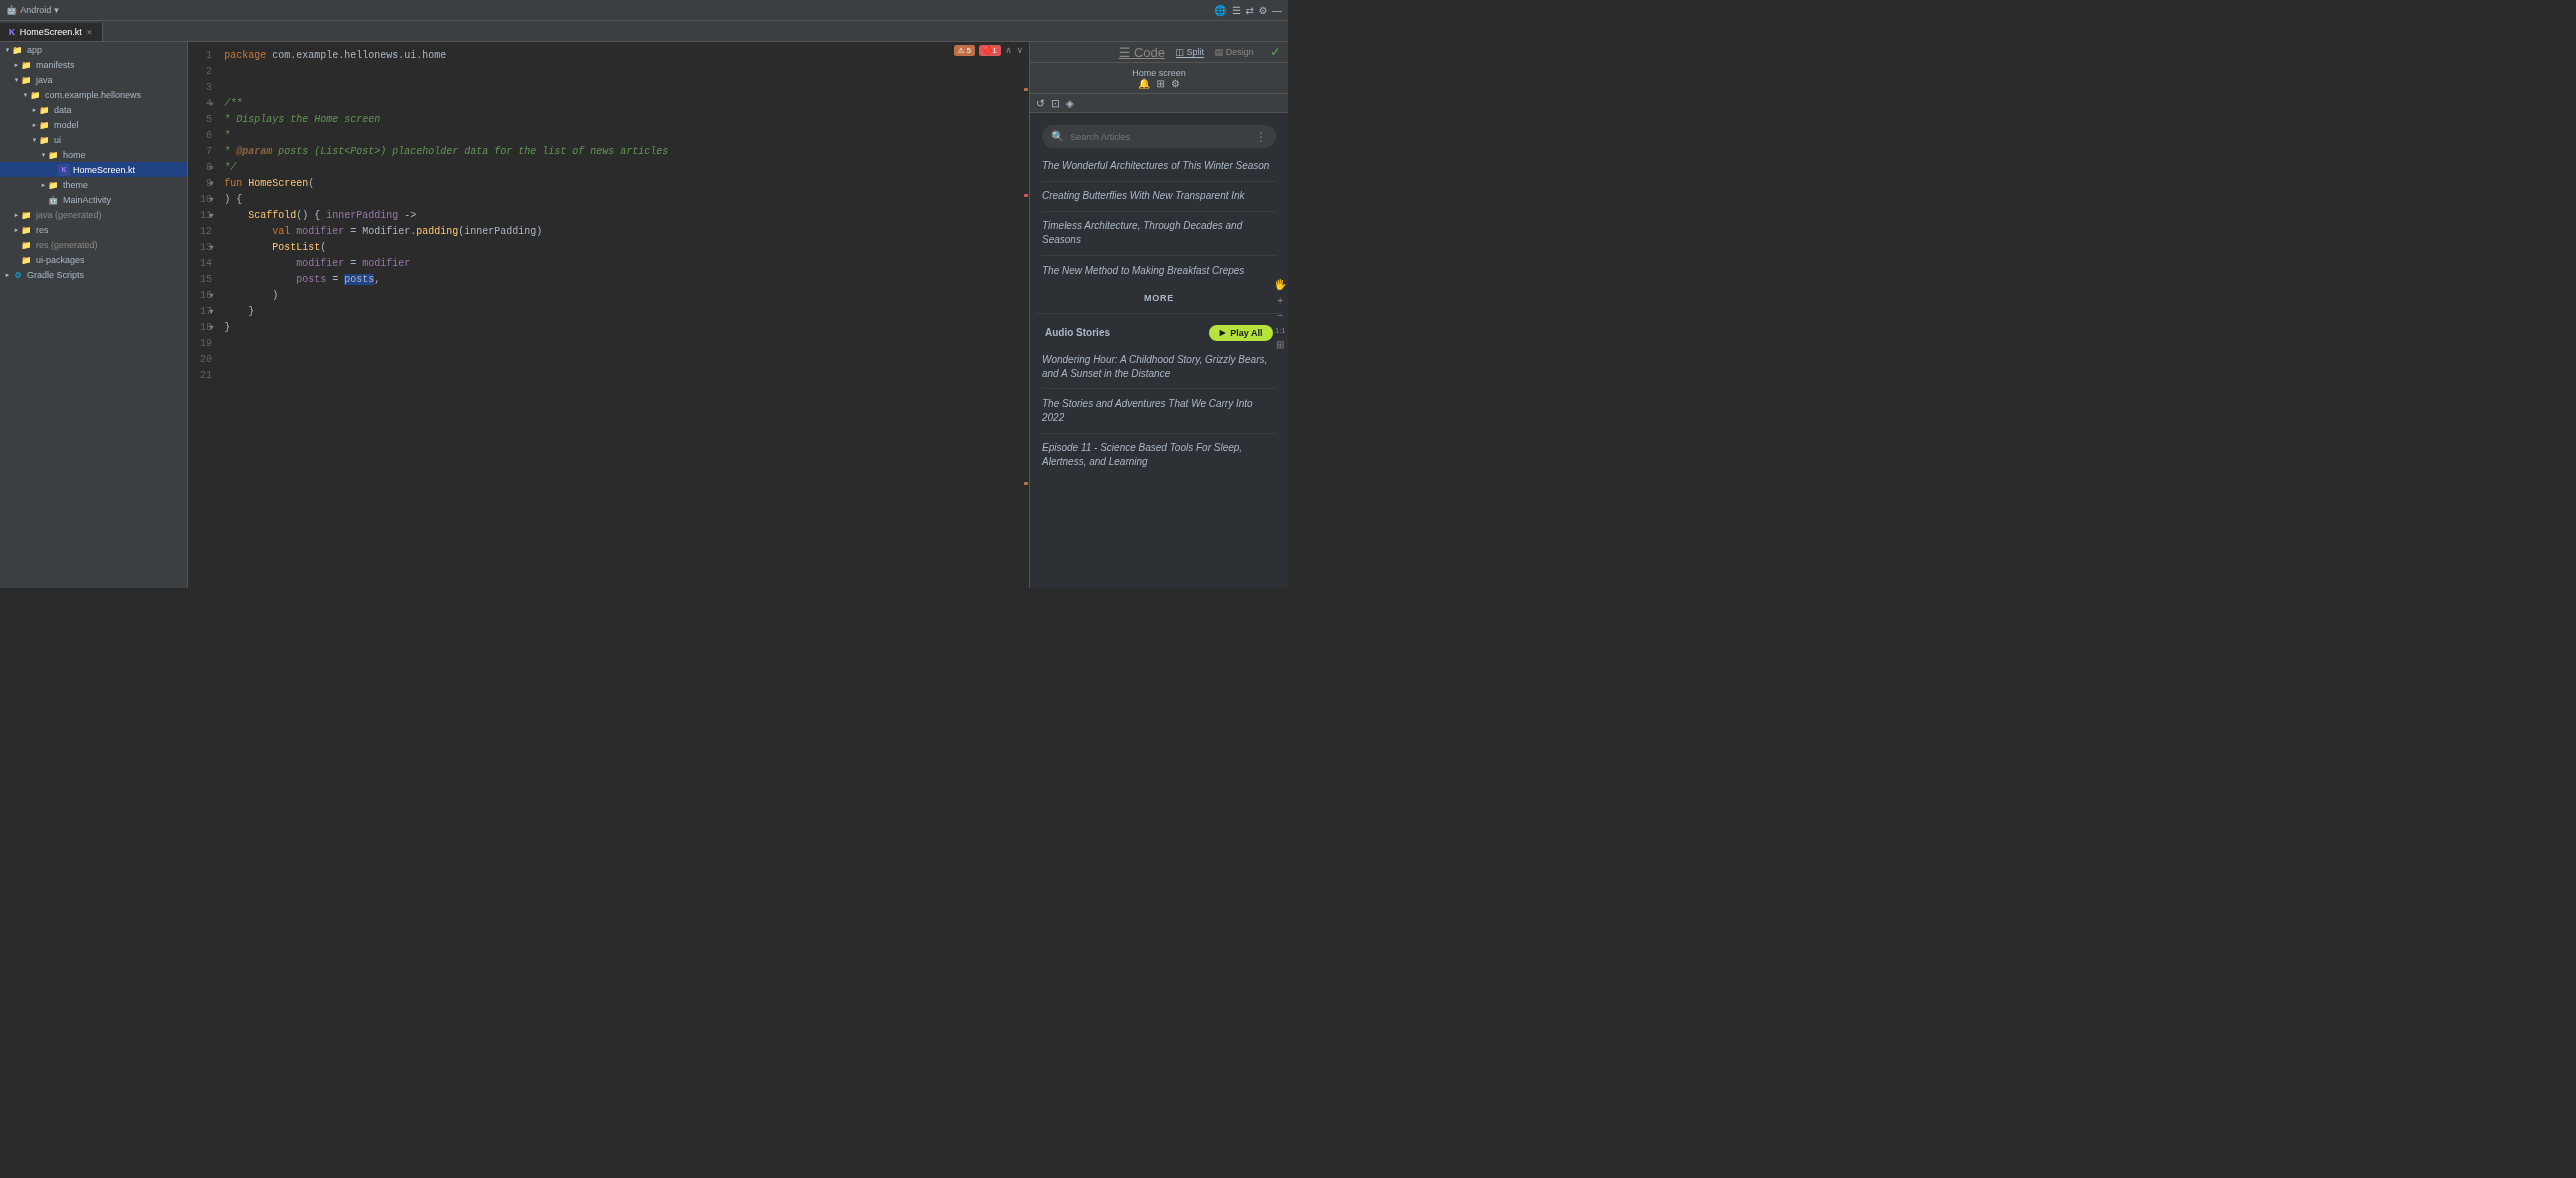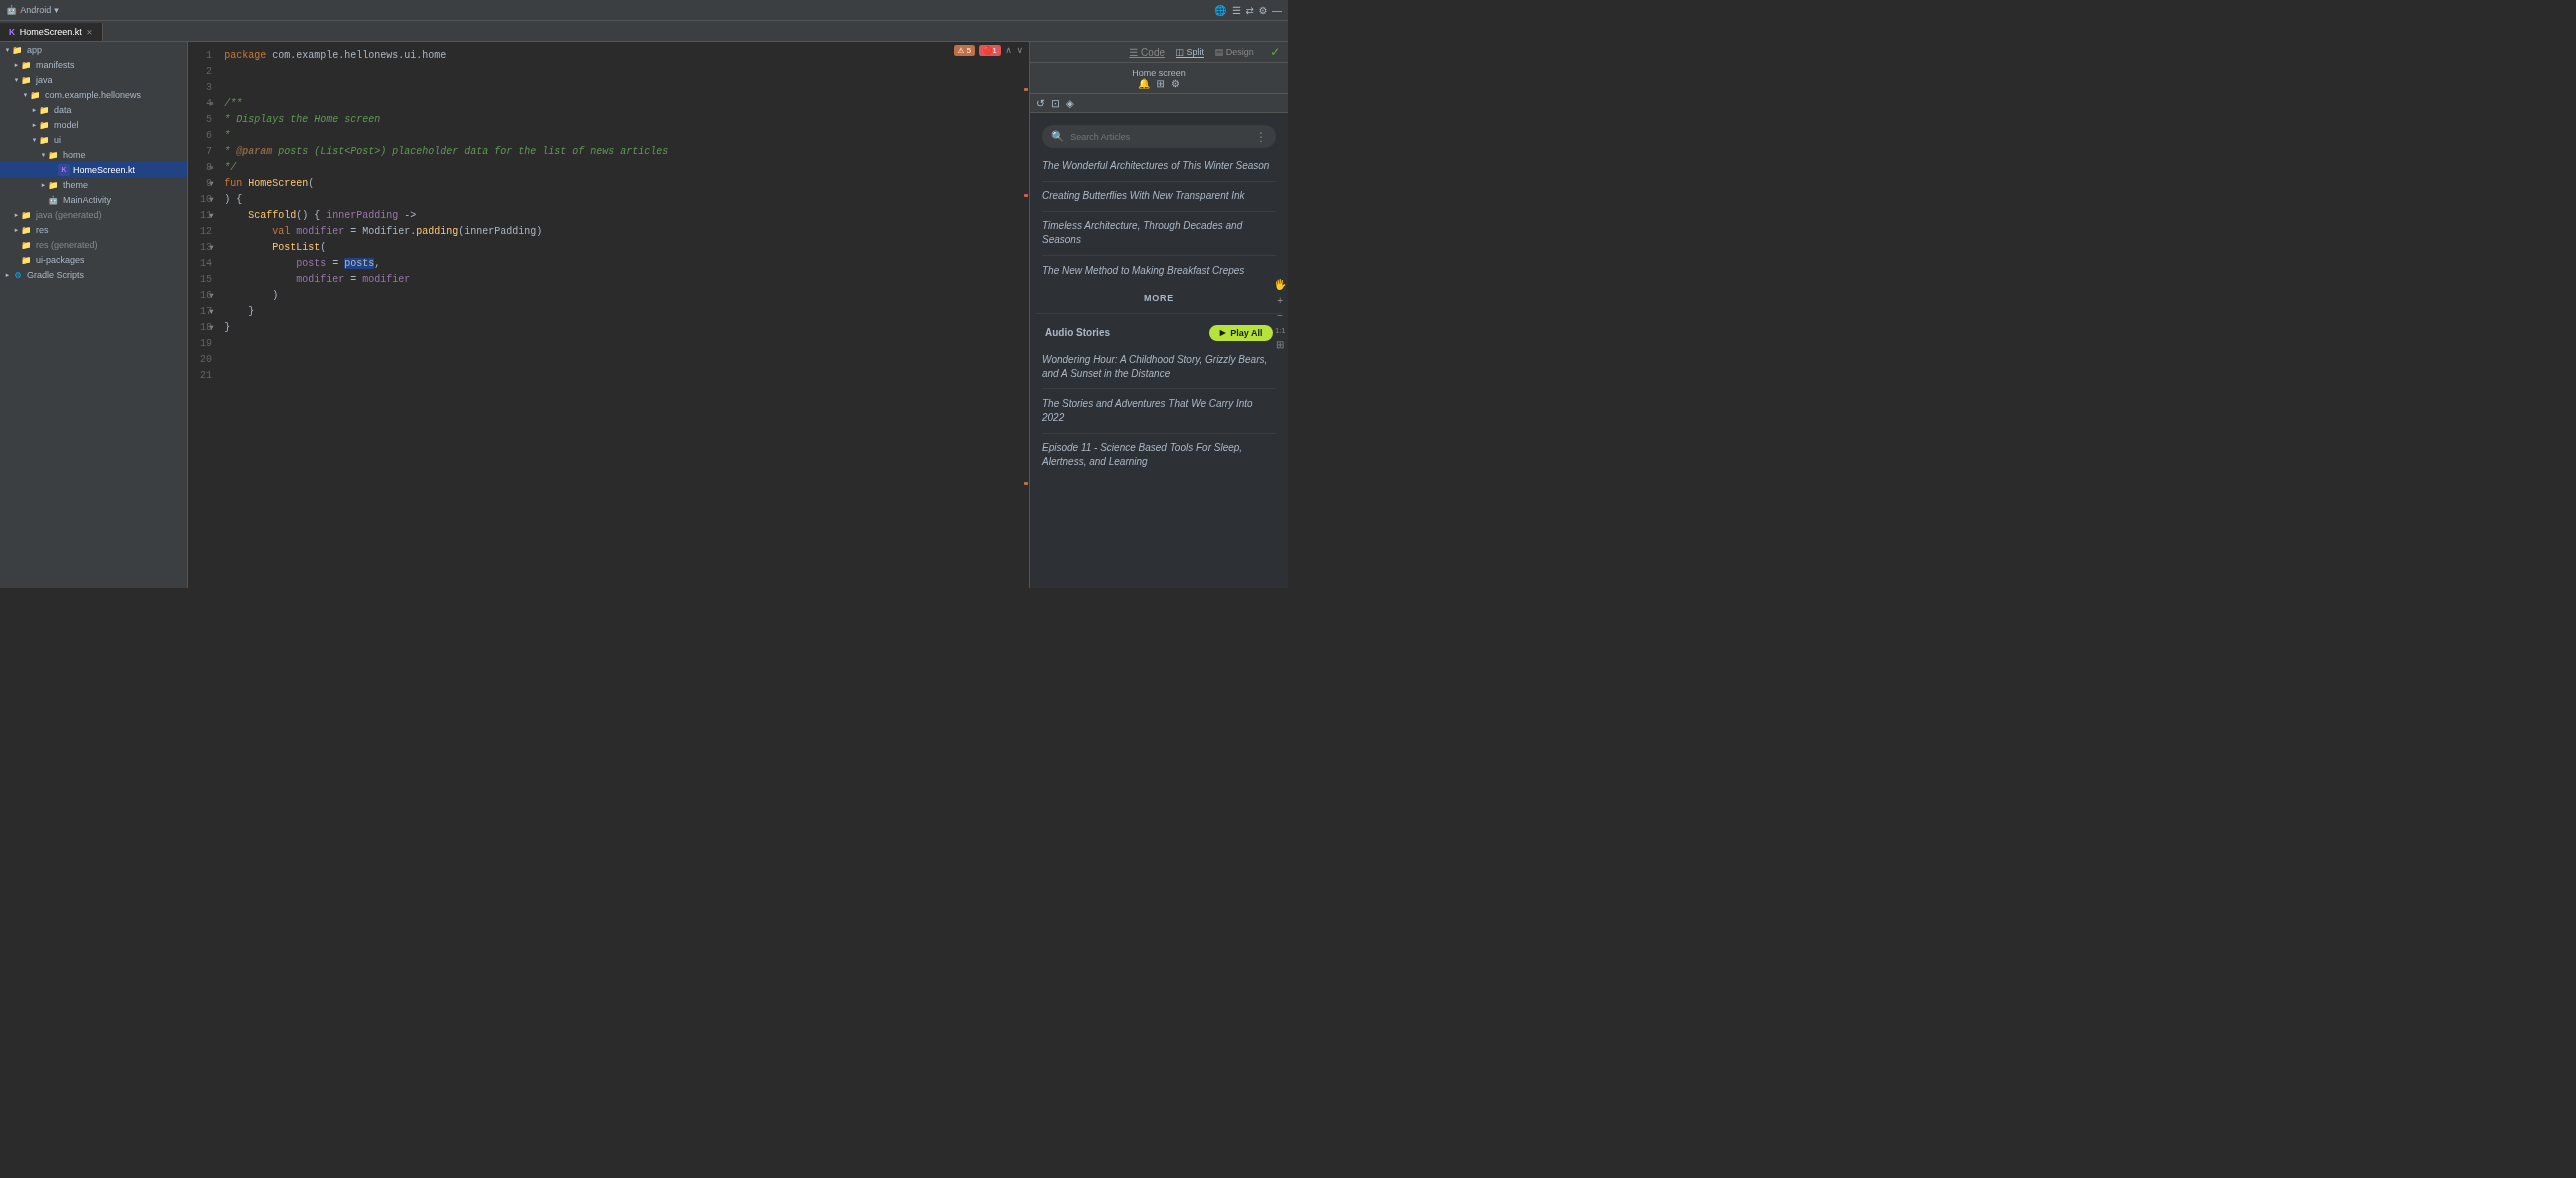--- a/index.html
+++ b/index.html
@@ -532,25 +532,25 @@
       <div class="code-line">
         <span class="gutter-icon"></span>
         <span>&nbsp;&nbsp;&nbsp;&nbsp;&nbsp;&nbsp;&nbsp;&nbsp;<span class="kw-val">val</span> <span class="param-name">modifier</span> <span class="bracket">=</span> <span class="class-name">Modifier</span><span class="dot-member">.</span><span class="method-call">padding</span><span class="bracket">(innerPadding)</span></span>
       </div>
       <div class="code-line">
         <span class="gutter-icon" style="color:#888;font-size:7.6px;">▼</span>
         <span>&nbsp;&nbsp;&nbsp;&nbsp;&nbsp;&nbsp;&nbsp;&nbsp;<span class="fn-name">PostList</span><span class="bracket">(</span></span>
       </div>
       <div class="code-line">
         <span class="gutter-icon"></span>
+        <span>&nbsp;&nbsp;&nbsp;&nbsp;&nbsp;&nbsp;&nbsp;&nbsp;&nbsp;&nbsp;&nbsp;&nbsp;<span class="param-name">modifier</span> <span class="bracket">=</span> <span class="param-name">modifier</span></span>
+      </div>
+      <div class="code-line">
+        <span class="gutter-icon"></span>
         <span>&nbsp;&nbsp;&nbsp;&nbsp;&nbsp;&nbsp;&nbsp;&nbsp;&nbsp;&nbsp;&nbsp;&nbsp;<span class="param-name">posts</span> <span class="bracket">=</span> <span class="highlight-word">posts</span><span class="bracket">,</span></span>
-      </div>
-      <div class="code-line">
-        <span class="gutter-icon"></span>
-        <span>&nbsp;&nbsp;&nbsp;&nbsp;&nbsp;&nbsp;&nbsp;&nbsp;&nbsp;&nbsp;&nbsp;&nbsp;<span class="param-name">modifier</span> <span class="bracket">=</span> <span class="param-name">modifier</span></span>
       </div>
       <div class="code-line">
         <span class="gutter-icon" style="color:#888;font-size:7.6px;">▼</span>
         <span>&nbsp;&nbsp;&nbsp;&nbsp;&nbsp;&nbsp;&nbsp;&nbsp;<span class="bracket">)</span></span>
       </div>
       <div class="code-line">
         <span class="gutter-icon" style="color:#888;font-size:7.6px;">▼</span>
         <span>&nbsp;&nbsp;&nbsp;&nbsp;<span class="bracket">}</span></span>
       </div>
       <div class="code-line">
@@ -562,21 +562,21 @@
     <div class="scrollbar-indicator">
       <div class="scroll-marker" style="top: 46px;"></div>
       <div class="scroll-marker error" style="top: 152px;"></div>
       <div class="scroll-marker" style="top: 440px;"></div>
     </div>
   </div>
 
   <div class="preview-panel" style="position:relative;">
 
     <div style="background:#3c3f41; border-bottom:0.8px solid #555; padding:3px 7.6px; display:flex; align-items:center; justify-content:flex-end; gap:10.6px; height:21px;">
-      <span style="color:#888;font-size:10px;cursor:pointer;text-decoration:underline;">☰ <span>Code</span></span>
+      <span style="color:#888;font-size:13px;cursor:pointer;text-decoration:underline;">☰ <span>Code</span></span>
       <span style="color:#a9b7c6;font-size:9px;cursor:pointer;border-bottom:0.8px solid #a9b7c6;">◫ <span>Split</span></span>
       <span style="color:#888;font-size:9px;cursor:pointer;">▤ <span>Design</span></span>
       <span style="color:#5aad46;font-size:12px;margin-left:6px;">✓</span>
     </div>
 
     <div class="preview-header">
       <span class="preview-title">Home screen</span>
       <div class="preview-header-icons">
         <span class="preview-header-icon">🔔</span>
         <span class="preview-header-icon">⊞</span>

